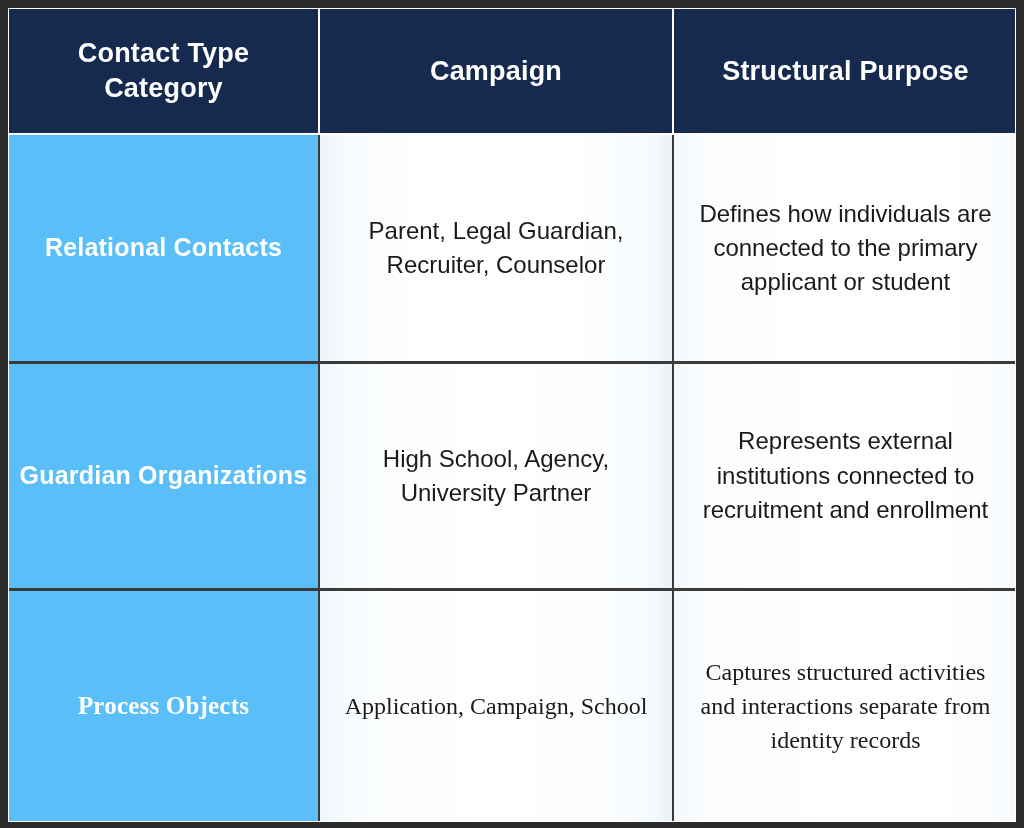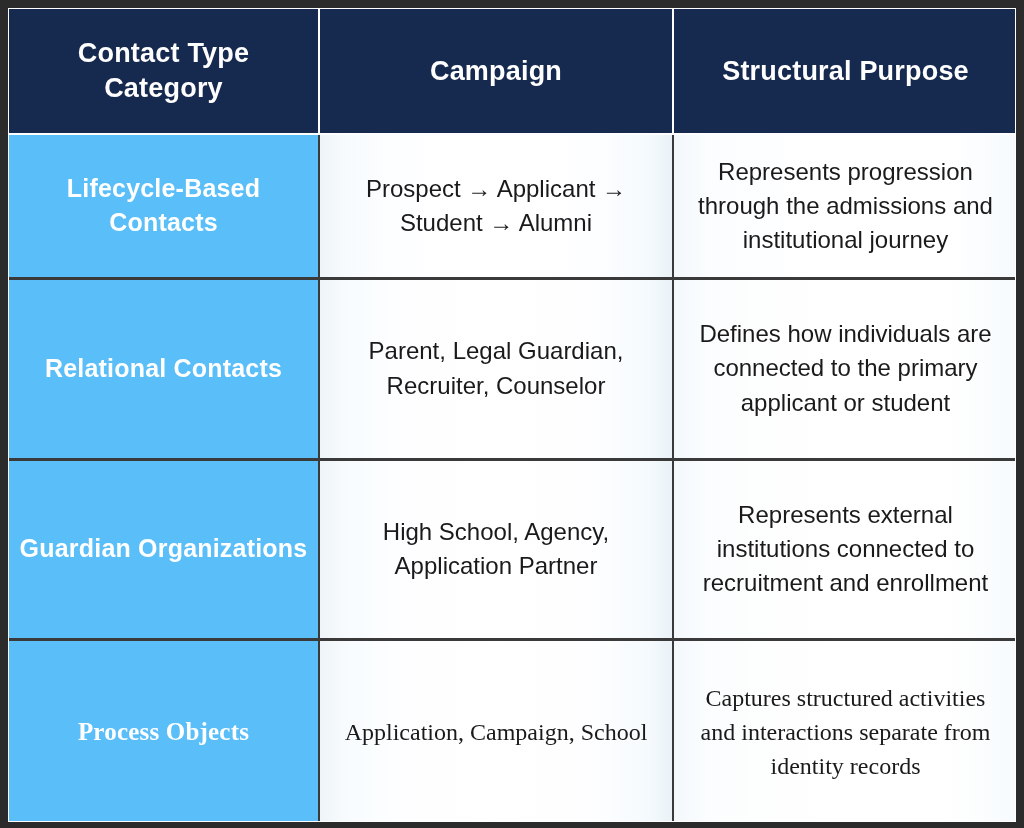--- a/index.html
+++ b/index.html
@@ -127,48 +127,37 @@
         <col class="c3">
       </colgroup>
       <thead>
         <tr>
           <th>Contact Type Category</th>
           <th>Campaign</th>
           <th>Structural Purpose</th>
         </tr>
       </thead>
       <tbody>
-        <tr class="row-0">
-          <td class="cat">
-            <span class="cell-text">Lifecycle-Based Contacts</span>
-          </td>
-          <td class="examples">
-            <span class="cell-text">Prospect → Applicant → Student → Alumni</span>
-          </td>
-          <td class="purpose">
-            <span class="cell-text">Represents progression through the admissions and institutional journey</span>
-          </td>
-        </tr>
         <tr class="row-1">
           <td class="cat">
             <span class="cell-text">Relational Contacts</span>
           </td>
           <td class="examples">
             <span class="cell-text">Parent, Legal Guardian, Recruiter, Counselor</span>
           </td>
           <td class="purpose">
             <span class="cell-text">Defines how individuals are connected to the primary applicant or student</span>
           </td>
         </tr>
         <tr class="row-2">
           <td class="cat">
             <span class="cell-text">Guardian Organizations</span>
           </td>
           <td class="examples">
-            <span class="cell-text">High School, Agency, Application Partner</span>
+            <span class="cell-text">High School, Agency, University Partner</span>
           </td>
           <td class="purpose">
             <span class="cell-text">Represents external institutions connected to recruitment and enrollment</span>
           </td>
         </tr>
         <tr class="row-3">
           <td class="cat">
             <span class="cell-text">Process Objects</span>
           </td>
           <td class="examples">

